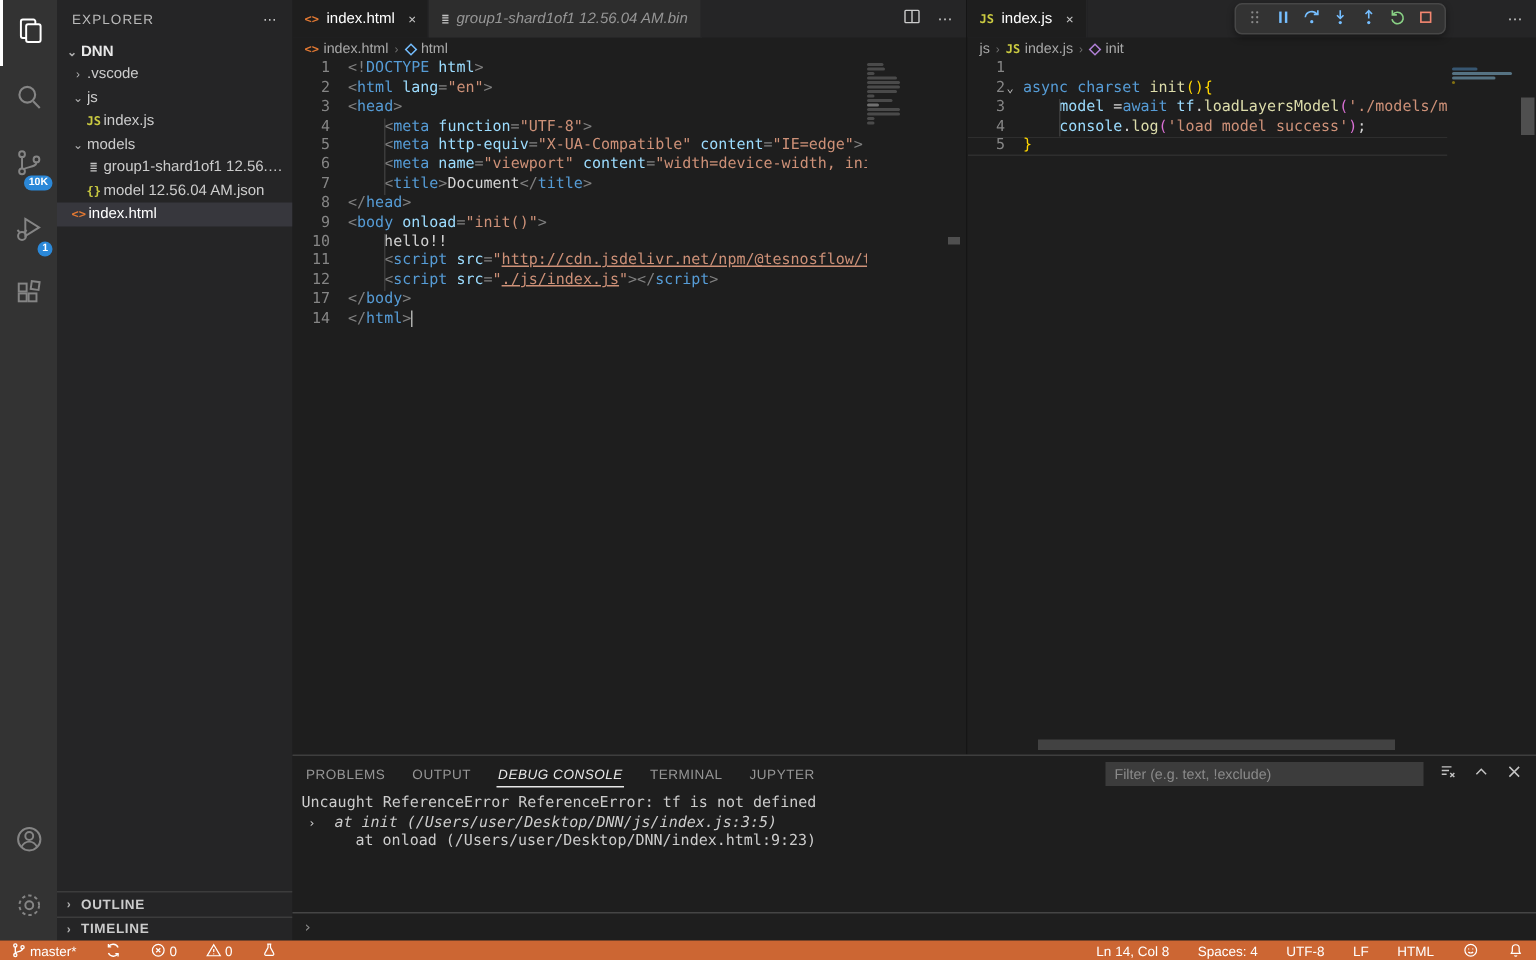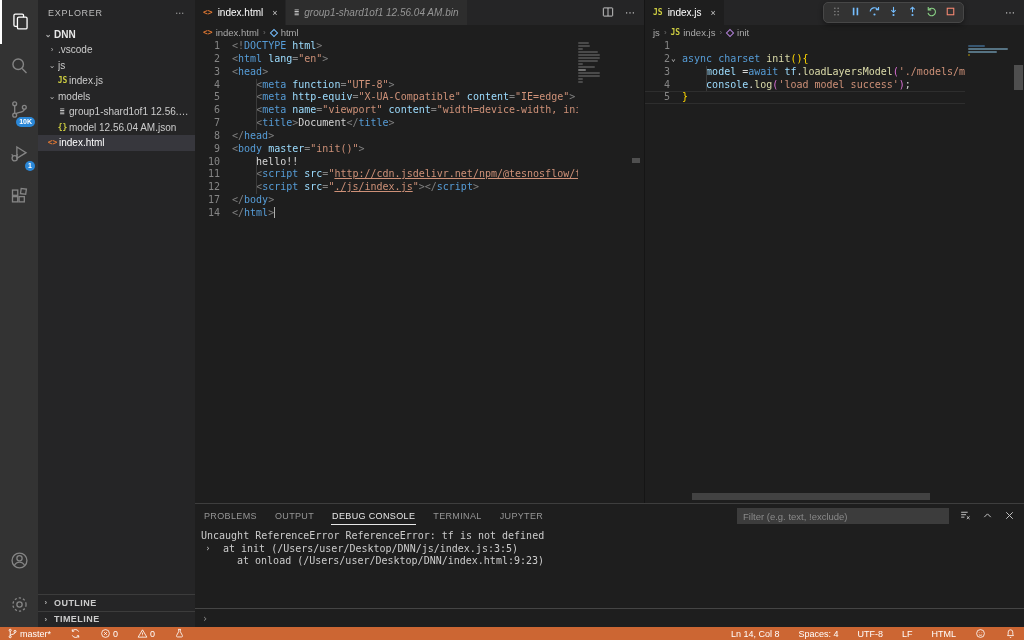--- a/index.html
+++ b/index.html
@@ -72,21 +72,21 @@
   
   #debug-toolbar { position:absolute; left:823px; top:2px; height:21px; background:#333333; border:1px solid #474747; border-radius:5px; display:flex; align-items:center; gap:4px; padding:0 5px; box-shadow:0 2px 5px rgba(0,0,0,.4); z-index:30; }
   #debug-toolbar .dbg-btn { width:15px; height:15px; display:flex; align-items:center; justify-content:center; cursor:pointer; }
   #debug-toolbar svg { width:13px; height:13px; }
   .c-blue { color:#75beff; } .c-green { color:#89d185; } .c-red { color:#f48771; } .c-grip { color:#8a8a8a; }
 
   
   #panel { position:absolute; left:195px; top:503px; width:829px; height:124px; background:#1e1e1e; border-top:1px solid #3e3e3e; }
   #panel-header { height:24px; display:flex; align-items:center; padding:0 8px; }
   .panel-tab { font-size:9px; letter-spacing:.04em; color:#969696; margin-right:16px; padding:4px 1px 3px; cursor:pointer; border-bottom:1px solid transparent; white-space:nowrap; }
-  .panel-tab.active { color:#e7e7e7; border-bottom-color:#e7e7e7; }
+  .panel-tab.active { color:#e7e7e7; border-bottom-color:#e7e7e7;font-style:italic; }
   #panel-filter { margin-left:auto; width:212px; height:16px; background:#3c3c3c; border:none; color:#cccccc; font-size:9.5px; padding:0 6px; outline:none; }
   #panel-filter::placeholder { color:#8a8a8a; }
   #panel-actions { display:flex; align-items:center; gap:9px; padding-left:10px; color:#c5c5c5; }
   #panel-actions svg { width:13px; height:13px; }
   #console-body { position:absolute; top:26px; left:0; right:0; bottom:19px; font-family:"DejaVu Sans Mono",monospace; font-size:10px; color:#cccccc; overflow:hidden; }
   .console-line { display:flex; height:12.5px; line-height:12.5px; white-space:pre; }
   .console-line .twisty { flex:0 0 14px; text-align:center; color:#cccccc; font-size:8px; }
   #console-input-row { position:absolute; left:0; right:0; bottom:0; height:19px; border-top:1px solid #454545; display:flex; align-items:center; font-family:"DejaVu Sans Mono",monospace; }
   #console-prompt { color:#8a8a8a; padding:0 5px 0 7px; font-size:10px; }
 
@@ -271,21 +271,21 @@
           <div class="code-row">
             <div class="gutter">7</div>
             <div class="src"><span class="tk-tx">    </span><span class="tk-pu">&lt;</span><span class="tk-tg">title</span><span class="tk-pu">&gt;</span><span class="tk-tx">Document</span><span class="tk-pu">&lt;/</span><span class="tk-tg">title</span><span class="tk-pu">&gt;</span></div>
           </div>
           <div class="code-row">
             <div class="gutter">8</div>
             <div class="src"><span class="tk-pu">&lt;/</span><span class="tk-tg">head</span><span class="tk-pu">&gt;</span></div>
           </div>
           <div class="code-row">
             <div class="gutter">9</div>
-            <div class="src"><span class="tk-pu">&lt;</span><span class="tk-tg">body</span><span class="tk-at"> master</span><span class="tk-pu">=</span><span class="tk-st">"init()"</span><span class="tk-pu">&gt;</span></div>
+            <div class="src"><span class="tk-pu">&lt;</span><span class="tk-tg">body</span><span class="tk-at"> onload</span><span class="tk-pu">=</span><span class="tk-st">"init()"</span><span class="tk-pu">&gt;</span></div>
           </div>
           <div class="code-row">
             <div class="gutter">10</div>
             <div class="src"><span class="tk-tx">    hello!!</span></div>
           </div>
           <div class="code-row">
             <div class="gutter">11</div>
             <div class="src"><span class="tk-tx">    </span><span class="tk-pu">&lt;</span><span class="tk-tg">script</span><span class="tk-at"> src</span><span class="tk-pu">=</span><span class="tk-st">"</span><span class="tk-ln">http://cdn.jsdelivr.net/npm/@tesnosflow/tfjs@2.0.0</span></div>
           </div>
           <div class="code-row">
@@ -457,21 +457,21 @@
         <span><span><svg viewBox="0 0 24 24" fill="none" stroke="currentColor" stroke-width="1.8">
               <path d="M6 15l6-6 6 6"></path>
             </svg></span></span>
         <span><span><svg viewBox="0 0 24 24" fill="none" stroke="currentColor" stroke-width="1.8">
               <path d="M6 6l12 12M18 6 6 18"></path>
             </svg></span></span>
       </div>
   </div>
   <div id="console-body">
       <div class="console-line"><span style="margin-left: 6px;">Uncaught ReferenceError ReferenceError: tf is not defined</span></div>
-      <div class="console-line"><span class="twisty" style="margin-left: 6px;">›</span><span style="margin-left: 8px;">at init (/Users/user/Desktop/DNN/js/index.js:3:5)</span></div>
+      <div class="console-line"><span class="twisty" style="margin-left: 6px;">›</span><span style="margin-left: 8px; font-style: italic;">at init (/Users/user/Desktop/DNN/js/index.js:3:5)</span></div>
       <div class="console-line"><span style="margin-left: 42px;">at onload (/Users/user/Desktop/DNN/index.html:9:23)</span></div>
     </div>
   <div id="console-input-row">
     <span id="console-prompt">›</span>
   </div>
 </div>
 
 <div id="status-bar">
   <div class="sb-group" id="sb-left">
       <div class="sb-item">

